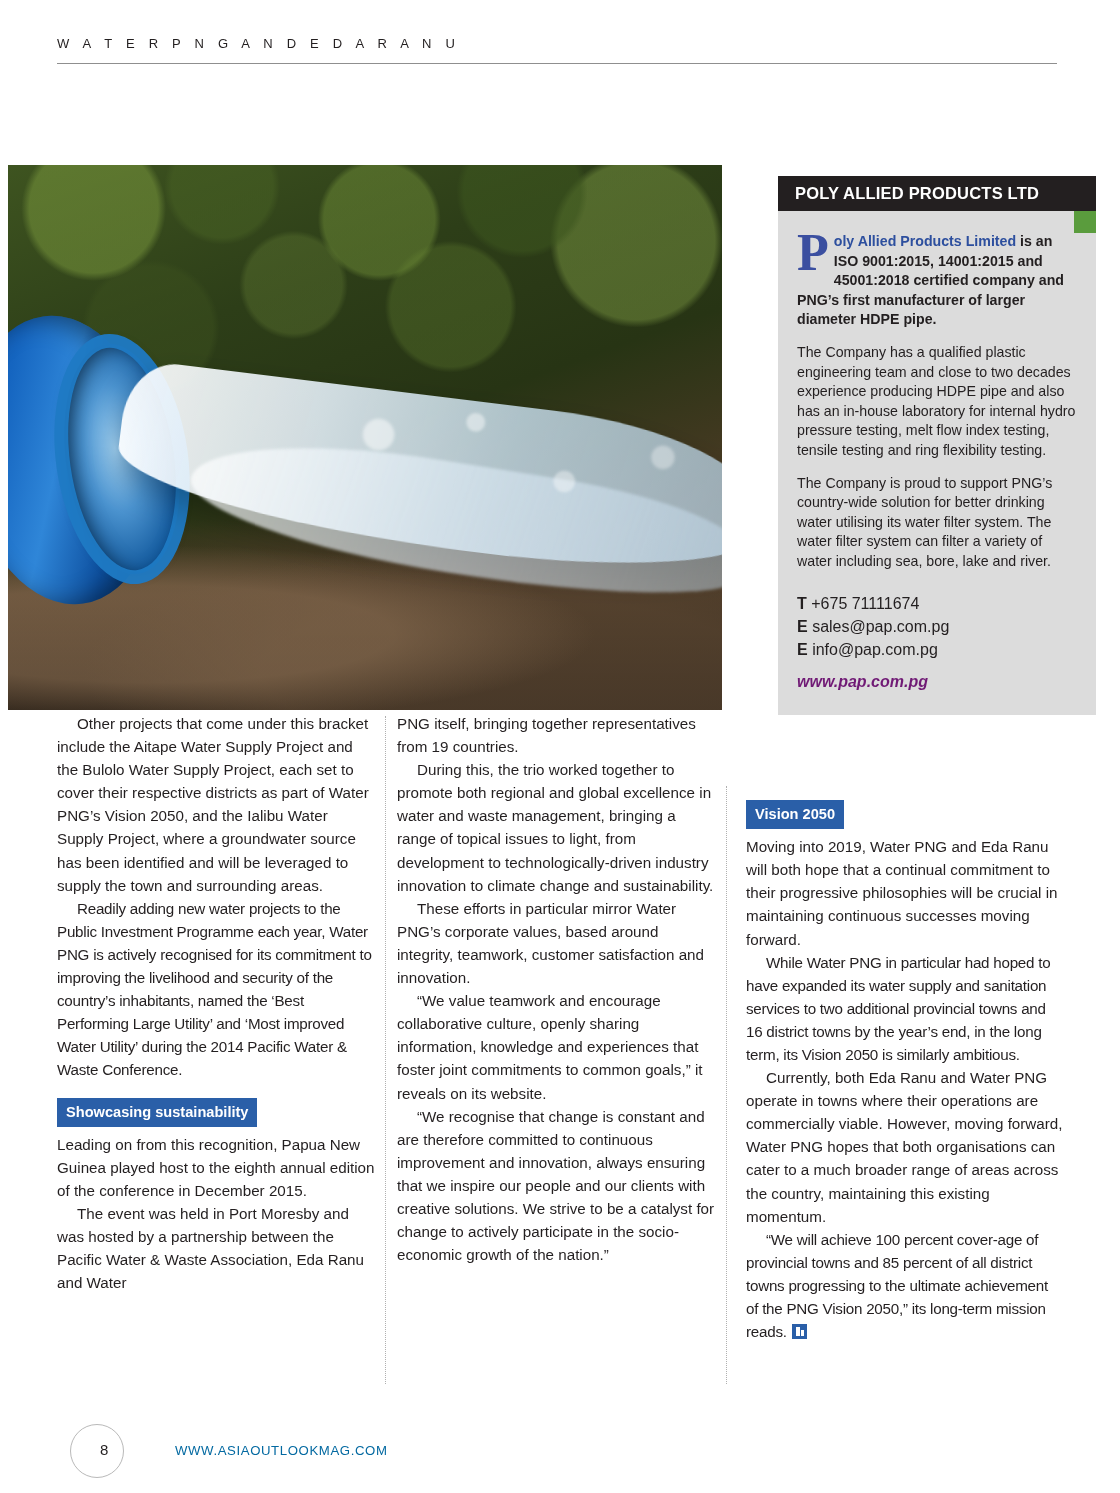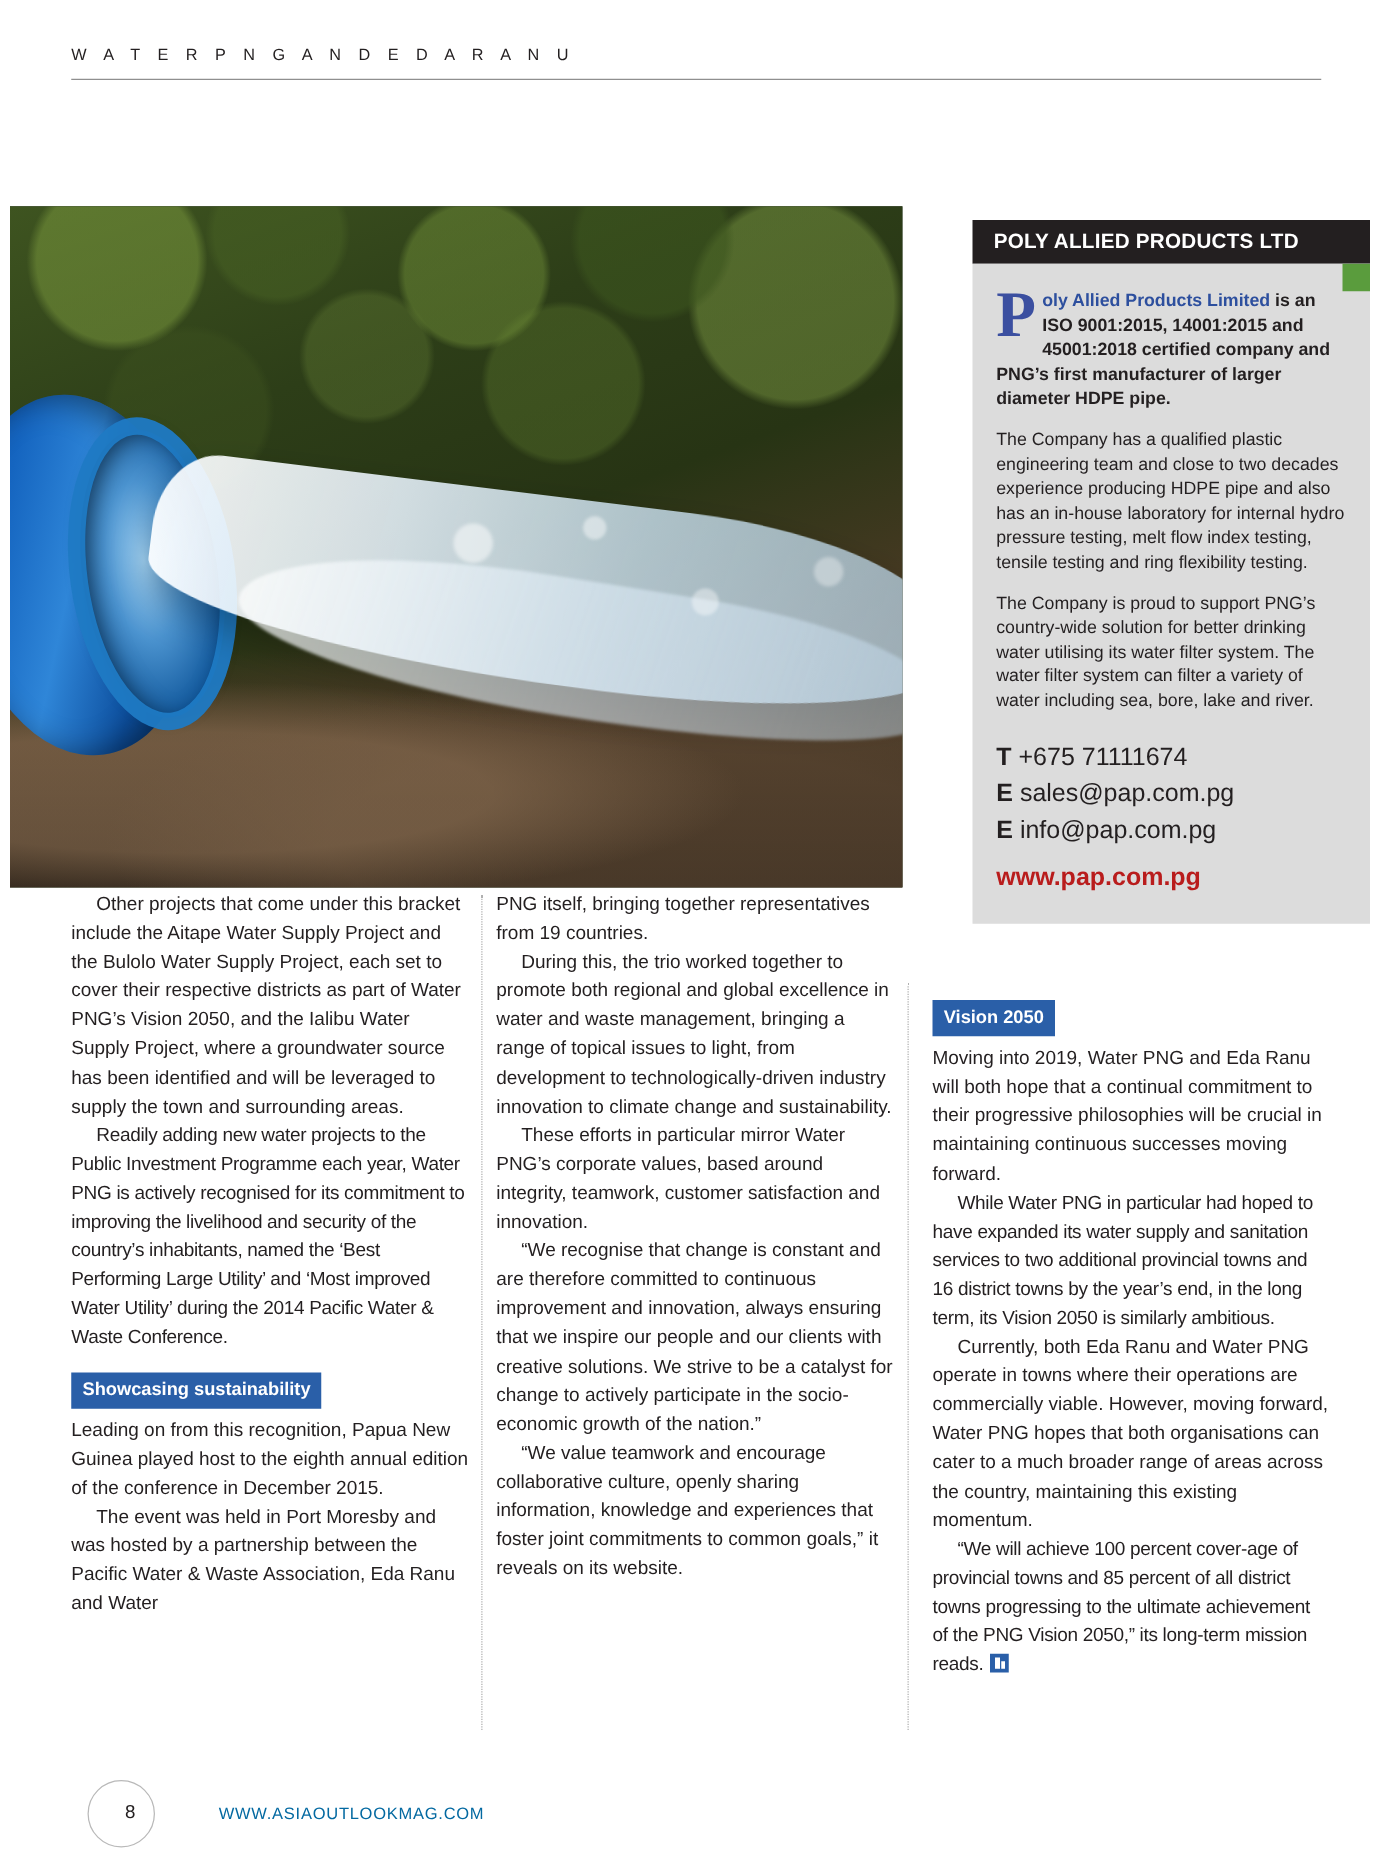--- a/index.html
+++ b/index.html
@@ -195,31 +195,32 @@
     line-height: 38px;
     font-weight: bold;
     color: #3b4fa0;
     margin: 2px 5px 0 0;
     font-family: "Liberation Serif", serif;
   }
   #sidebar .contact {
     margin-top: 20px;
   }
   #sidebar .contact div {
-    font-size: 20px;
+    font-size: 16px;
     line-height: 1.45;
   }
   #sidebar .contact b {
     font-weight: bold;
   }
   #sidebar .web {
     margin-top: 9px;
     font-size: 15.5px;
     font-weight: bold;
-    color: #b91c1c;
+    color: #701a75;
+    font-style: italic;
   }
 
   
   .col {
     position: absolute;
     font-size: 15.2px;
     line-height: 1.52;
     color: #231f20;
   }
   .col p {
@@ -370,22 +371,22 @@
   <p class="tight">Readily adding new water projects to the Public Investment Programme each year, Water PNG is actively recognised for its commitment to improving the livelihood and security of the country’s inhabitants, named the ‘Best Performing Large Utility’ and ‘Most improved Water Utility’ during the 2014 Pacific Water &amp; Waste Conference.</p>
   <div class="sub-head">Showcasing sustainability</div>
   <p class="noindent">Leading on from this recognition, Papua New Guinea played host to the eighth annual edition of the conference in December 2015.</p>
   <p>The event was held in Port Moresby and was hosted by a partnership between the Pacific Water &amp; Waste Association, Eda Ranu and Water</p>
 </div>
 
 <div class="col" id="col2">
   <p class="noindent">PNG itself, bringing together representatives from 19 countries.</p>
   <p>During this, the trio worked together to promote both regional and global excellence in water and waste management, bringing a range of topical issues to light, from development to technologically-driven industry innovation to climate change and sustainability.</p>
   <p>These efforts in particular mirror Water PNG’s corporate values, based around integrity, teamwork, customer satisfaction and innovation.</p>
+  <p>“We value teamwork and encourage collaborative culture, openly sharing information, knowledge and experiences that foster joint commitments to common goals,” it reveals on its website.</p>
   <p>“We recognise that change is constant and are therefore committed to continuous improvement and innovation, always ensuring that we inspire our people and our clients with creative solutions. We strive to be a catalyst for change to actively participate in the socio-economic growth of the nation.”</p>
-  <p>“We value teamwork and encourage collaborative culture, openly sharing information, knowledge and experiences that foster joint commitments to common goals,” it reveals on its website.</p>
 </div>
 
 <div class="col" id="col3">
   <div class="sub-head first">Vision 2050</div>
   <p class="noindent">Moving into 2019, Water PNG and Eda Ranu will both hope that a continual commitment to their progressive philosophies will be crucial in maintaining continuous successes moving forward.</p>
   <p class="tight">While Water PNG in particular had hoped to have expanded its water supply and sanitation services to two additional provincial towns and 16 district towns by the year’s end, in the long term, its Vision 2050 is similarly ambitious.</p>
   <p>Currently, both Eda Ranu and Water PNG operate in towns where their operations are commercially viable. However, moving forward, Water PNG hopes that both organisations can cater to a much broader range of areas across the country, maintaining this existing momentum.</p>
   <p class="tight"><span>“We will achieve 100 percent cover-age of provincial towns and 85 percent of all district towns progressing to the ultimate achievement of the PNG Vision 2050,” its long-term mission reads.</span><span class="end-mark"></span></p>
 </div>
 

